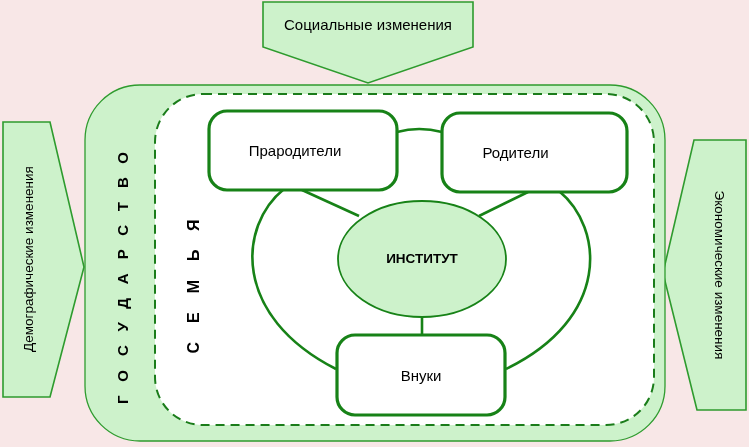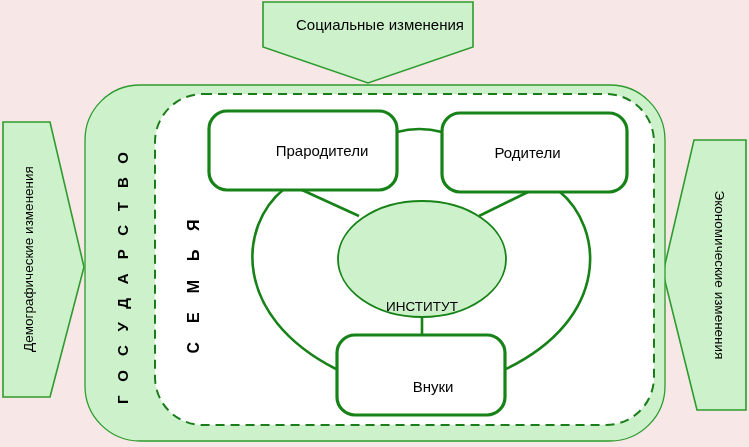--- a/index.html
+++ b/index.html
@@ -4,38 +4,38 @@
 <style>
   html,body{margin:0;padding:0;}
   body{background:#f8e7e7;font-family:"Liberation Sans", sans-serif;}
   #canvas{
     position:relative;width:749px;height:447px;background:#f8e7e7;
     overflow:hidden;color:#000;
   }
   #shapes{position:absolute;left:0;top:0;}
   .lbl{
     position:absolute;display:flex;align-items:center;justify-content:center;
-    text-align:center;font-size:15px;color:#000;padding-left:12px;
+    text-align:center;font-size:15px;color:#000;
   }
   .rot{
     position:absolute;white-space:nowrap;color:#000;
     transform:translate(-50%,-50%) rotate(-90deg);
     transform-origin:center center;
   }
   .rot-cw{
     position:absolute;white-space:nowrap;color:#000;
     transform:translate(-50%,-50%) rotate(90deg);
     transform-origin:center center;
   }
   .factor-side{font-size:13.5px;}
   .state-text{font-weight:bold;font-size:15px;letter-spacing:14px;margin-right:-14px;}
   .family-text{font-weight:bold;font-size:16px;letter-spacing:19px;margin-right:-19px;}
   .center-text{
     position:absolute;left:422px;top:259px;transform:translate(-50%,-50%);
-    font-weight:normal;font-size:13.5px;line-height:20px;text-align:center;white-space:nowrap;margin-top:48px;
+    font-weight:bold;font-size:13.5px;line-height:20px;text-align:center;white-space:nowrap;
   }
 </style>
 </head>
 <body>
 
 <div id="canvas">
 
   <svg id="shapes" width="749" height="447" viewBox="0 0 749 447">
 
     <polygon points="263,2 473,2 473,47 368,83 263,47" fill="#cdf2cb" stroke="#2e9b2e" stroke-width="1.6"></polygon>
@@ -63,23 +63,23 @@
   <div class="lbl" style="left:263px;top:2px;width:210px;height:45px;">Социальные изменения</div>
 
   <div class="rot factor-side" style="left:28px;top:259px;">Демографические изменения</div>
 
   <div class="rot-cw factor-side" style="left:719px;top:275px;">Экономические изменения</div>
 
   <div class="rot state-text" style="left:122px;top:271px;">ГОСУДАРСТВО</div>
 
   <div class="rot family-text" style="left:194px;top:277px;">СЕМЬЯ</div>
 
-  <div class="lbl" style="left:216px;top:111px;width:188px;height:79px;">Прародители</div>
+  <div class="lbl" style="left:201px;top:111px;width:188px;height:79px;">Прародители</div>
 
   <div class="lbl" style="left:442px;top:113px;width:147px;height:79px;">Родители</div>
 
-  <div class="lbl" style="left:337px;top:335px;width:168px;height:80px;margin-top:11px;">Внуки</div>
+  <div class="lbl" style="left:337px;top:335px;width:168px;height:80px;">Внуки</div>
 
   <div class="center-text">
     <div>ИНСТИТУТ</div>
   </div>
 
 </div>
 
 </body></html>

